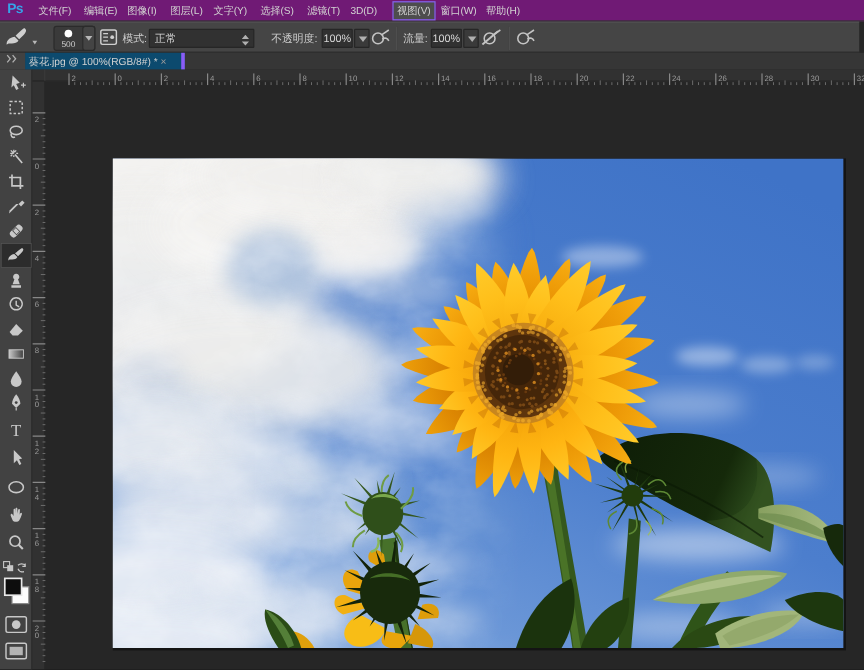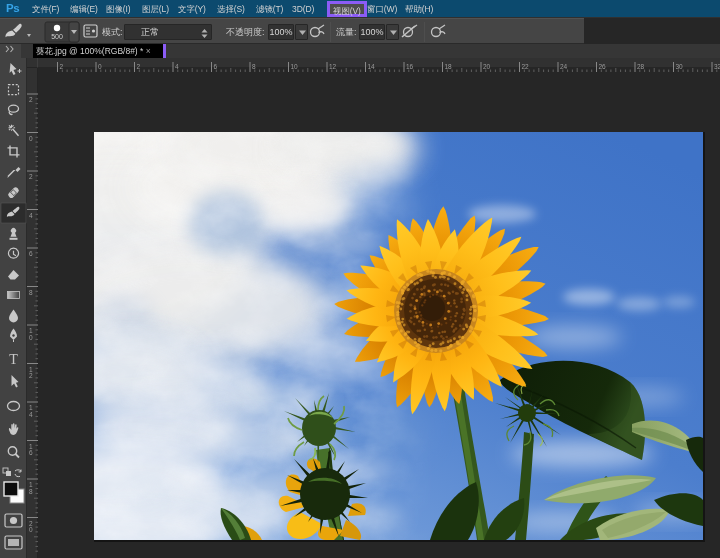--- a/index.html
+++ b/index.html
@@ -1,64 +1,64 @@
 <!DOCTYPE html>
 <html><head><meta charset="utf-8"><style>
 *{margin:0;padding:0;box-sizing:border-box}
 body{width:720px;height:558px;overflow:hidden;position:relative;background:#262626;font-family:"Liberation Sans",sans-serif}
-#menubar{position:absolute;left:0;top:0;width:720px;height:18px;background:#0c4a6e;border-bottom:1px solid #303030}
+#menubar{position:absolute;left:0;top:0;width:720px;height:18px;background:#701a75;border-bottom:1px solid #303030}
 .mi{position:absolute;top:0;height:32px;line-height:18px;font-size:8.5px;color:#d2d2d2;white-space:nowrap;letter-spacing:-0.1px}
 #ps{position:absolute;left:6px;top:2px;font-size:11.5px;font-weight:bold;color:#36a3e8;letter-spacing:-0.5px}
-#optbar{position:absolute;left:0;top:18px;width:584px;height:26px;background:#454545;border-top:1px solid #525252;border-bottom:1px solid #2a2a2a}
+#optbar{position:absolute;left:0;top:18px;width:716px;height:26px;background:#454545;border-top:1px solid #525252;border-bottom:1px solid #2a2a2a}
 .ol{position:absolute;top:0;height:26px;line-height:26px;font-size:9px;color:#cccccc}
 .fld{position:absolute;top:5px;height:16px;line-height:15px;font-size:9px;color:#d6d6d6;background:#313131;border:1px solid #262626;border-radius:1px}
 .fldb{position:absolute;top:5px;height:16px;width:13px;background:#3a3a3a;border:1px solid #262626;border-radius:1px}
 .sep{position:absolute;top:3px;height:20px;width:1px;background:#333;border-right:1px solid #4e4e4e}
 #tabrow{position:absolute;left:0;top:44px;width:720px;height:14px;background:#363636}
 #tbtop{position:absolute;left:0;top:44px;width:21px;height:14px;background:#424242}
-#tab{position:absolute;left:33px;top:44px;width:133px;height:14px;background:#000000;color:#d2d2d2;font-size:8.5px;line-height:14px;border-right:3px solid #8b5cf6}
+#tab{position:absolute;left:21px;top:44px;width:133px;height:14px;background:#0c4a6e;color:#d2d2d2;font-size:8.5px;line-height:14px;border-right:3px solid #8b5cf6}
 #hruler{position:absolute;left:38px;top:58px;width:682px;height:10px;background:#313131;border-bottom:1px solid #262626}
 #rcorner{position:absolute;left:27px;top:58px;width:11px;height:10px;background:#313131;border-right:1px solid #3f3f3f;border-bottom:1px solid #242424}
 #toolbar{position:absolute;left:0;top:58px;width:27px;height:500px;background:#424242;border-right:1px solid #2a2a2a}
 #vruler{position:absolute;left:27px;top:68px;width:11px;height:490px;background:#313131;border-right:1px solid #242424}
 #paste{position:absolute;left:38px;top:68px;width:682px;height:490px;background:#262626}
 #canvShadow{position:absolute;left:94px;top:132px;width:611px;height:410px;background:#141414}
 </style></head><body>
 <div id="menubar">
 <span id="ps">Ps</span>
 <span class="mi" style="left:32px">文件(F)</span>
 <span class="mi" style="left:70px">编辑(E)</span>
 <span class="mi" style="left:106px">图像(I)</span>
 <span class="mi" style="left:142px">图层(L)</span>
 <span class="mi" style="left:178px">文字(Y)</span>
 <span class="mi" style="left:217px">选择(S)</span>
 <span class="mi" style="left:256px">滤镜(T)</span>
 <span class="mi" style="left:292px">3D(D)</span>
-<span class="mi" style="left:327px;background:#4d4d4d;border:3px solid #8b5cf6;padding:0 3px;height:16px;line-height:15px;top:1px">视图(V)</span>
+<span class="mi" style="left:327px;background:#4d4d4d;border:1px solid #8b5cf6;padding:0 3px;height:16px;line-height:15px;top:1px">视图(V)</span>
 <span class="mi" style="left:367px">窗口(W)</span>
 <span class="mi" style="left:405px">帮助(H)</span>
 </div>
 <div id="optbar">
     <svg width="720" height="26" style="position:absolute;left:0;top:0">
       <g transform="translate(14,13)">
         <path d="M7,-8 C8.5,-6.5 8,-4.5 2,0.8 L-1,-2.2 C5,-7.5 5.8,-9.2 7,-8 Z" fill="#cfcfcf"></path>
         <path d="M-1.8,-1.4 L1.4,1.8 C0.2,4 -2.4,4.4 -5.4,4.2 C-7.4,4.1 -7.8,4.7 -8.4,5.2 C-8.8,2.6 -7,-0.6 -1.8,-1.4 Z" fill="#cfcfcf"></path>
       </g>
       <path d="M27,15 l4,0 -2,3 Z" fill="#b8b8b8"></path>
       <rect x="45" y="3" width="34" height="20" rx="2" fill="#3a3a3a" stroke="#2b2b2b"></rect>
       <rect x="69" y="3" width="10" height="20" rx="2" fill="#444444" stroke="#2b2b2b"></rect>
       <circle cx="57" cy="9" r="3.2" fill="#ffffff"></circle>
       <text x="57" y="20" text-anchor="middle" font-size="7" fill="#cfcfcf">500</text>
       <path d="M71,11 l6,0 -3,4 Z" fill="#b8b8b8"></path>
       <rect x="84" y="6" width="13" height="12" rx="1.5" fill="none" stroke="#cfcfcf" stroke-width="1.2"></rect>
       <path d="M86,9 h4 M86,12 h4 M86,15 h4" stroke="#cfcfcf" stroke-width="1"></path>
       <circle cx="93.5" cy="12" r="1.6" fill="#cfcfcf"></circle>
     </svg>
     <span class="ol" style="left:102px">模式:</span>
-    <div class="fld" style="left:124px;width:88px"><span style="margin-left:16px">正常</span><svg width="7" height="10" style="position:absolute;right:3px;top:4px">
+    <div class="fld" style="left:124px;width:88px"><span style="margin-left:4px">正常</span><svg width="7" height="10" style="position:absolute;right:3px;top:4px">
         <path d="M3.5,0 L6.5,3.5 L0.5,3.5 Z M3.5,9 L0.5,5.5 L6.5,5.5 Z" fill="#b0b0b0"></path>
       </svg></div>
     <span class="ol" style="left:226px">不透明度:</span>
     <div class="fld" style="left:268px;width:26px;text-align:center">100%</div>
     <div class="fldb" style="left:295px"><svg width="13" height="14">
         <path d="M3,5.5 h7 l-3.5,4.5 Z" fill="#b0b0b0"></path>
       </svg></div>
     <svg width="18" height="18" style="position:absolute;left:308px;top:4px">
       <g fill="none" stroke="#c4c4c4" stroke-width="1.3">
         <circle cx="7" cy="9" r="4.5"></circle>

